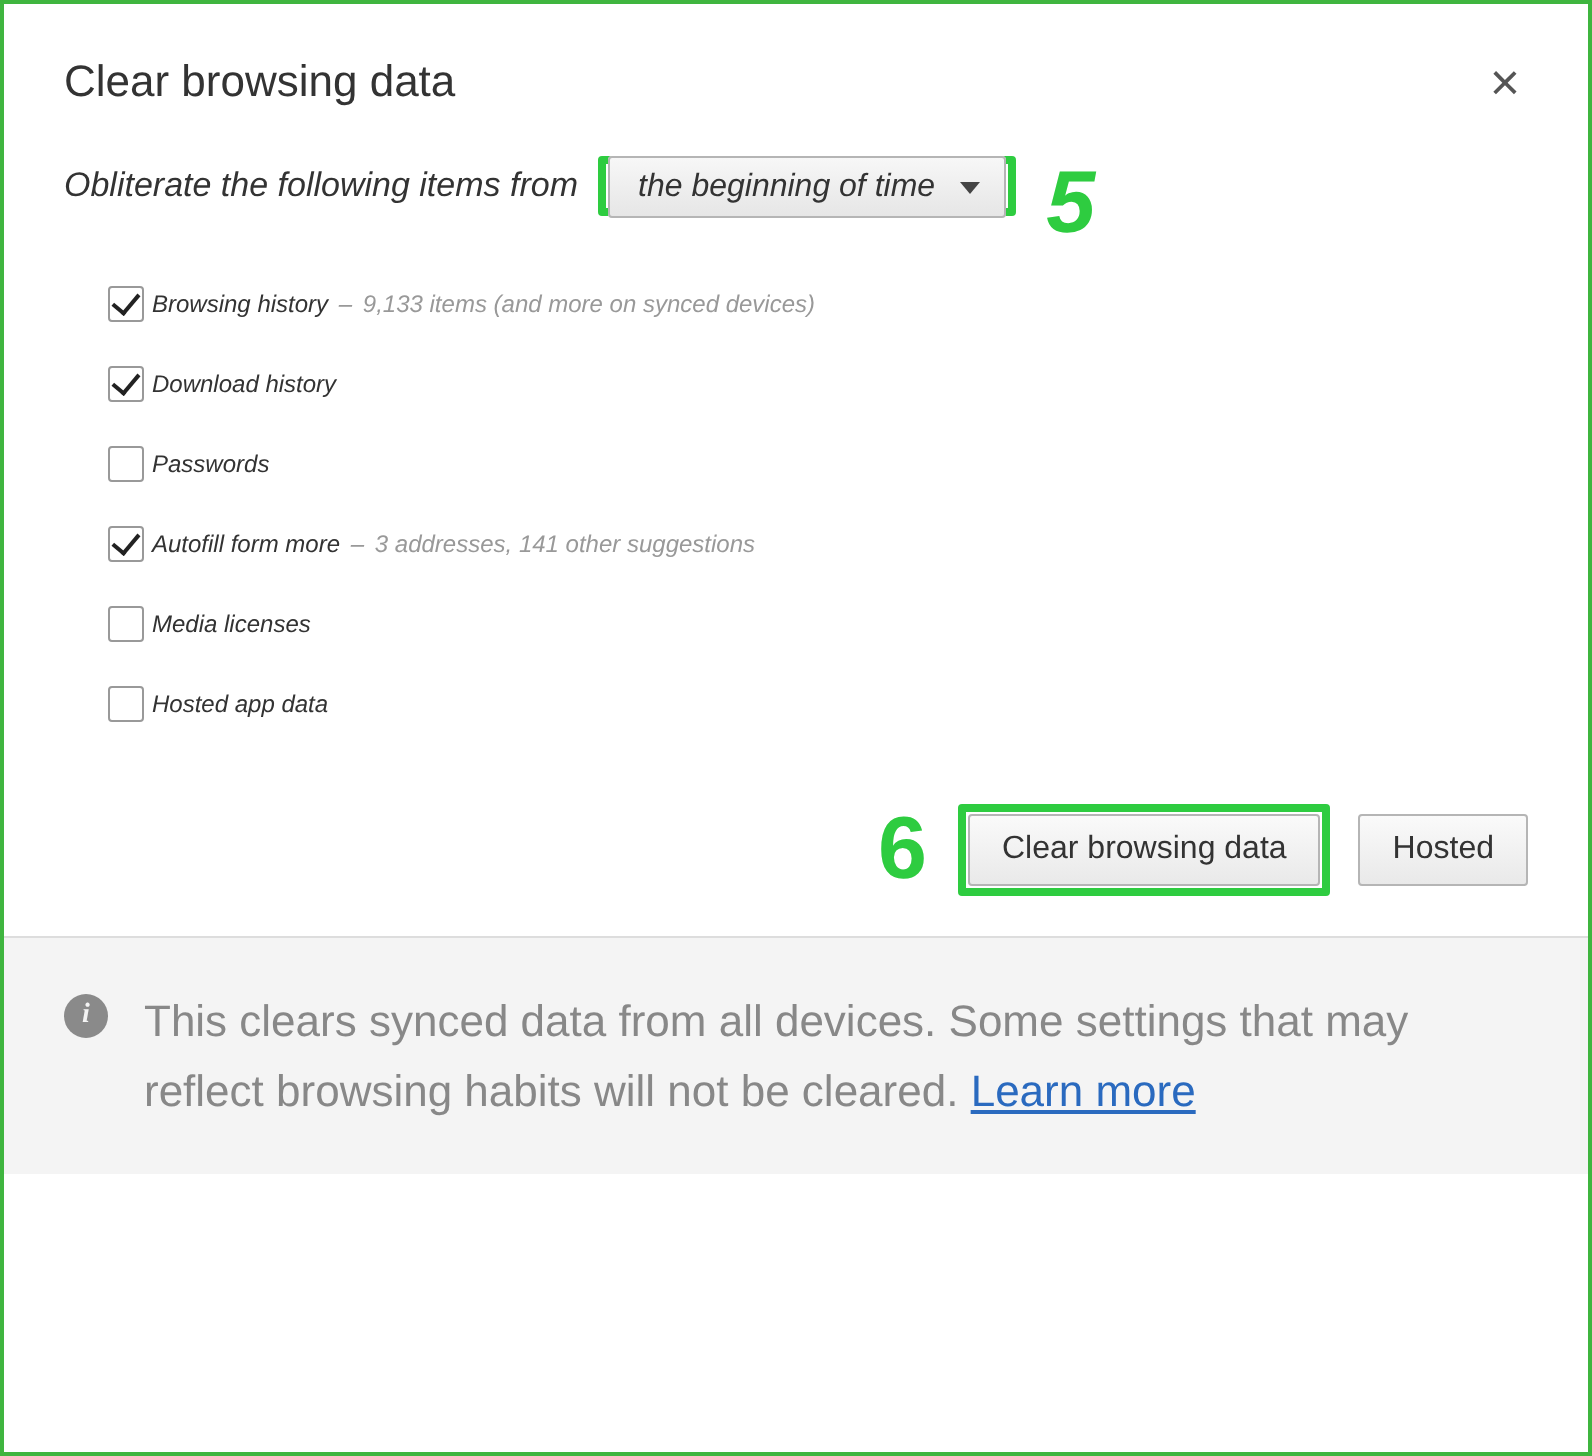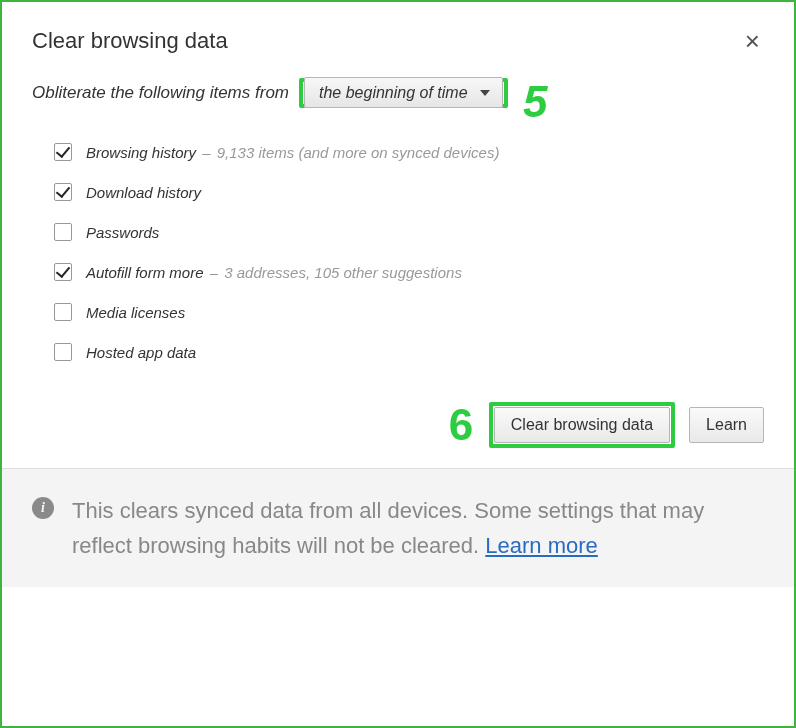--- a/index.html
+++ b/index.html
@@ -90,23 +90,23 @@
       font-size: 44px;
       font-weight: bold;
       color: #2ecc40;
     }
     .items-list {
       padding-left: 22px;
     }
     .item-row {
       display: flex;
       align-items: center;
-      gap: 14px;
+      gap: 4px;
       padding: 11px 0;
-      font-size: 15px;
+      font-size: 12px;
       color: #333;
     }
     .checkbox {
       width: 18px;
       height: 18px;
       border: 1px solid #999;
       border-radius: 2px;
       background: #fff;
       position: relative;
       flex-shrink: 0;
@@ -263,21 +263,21 @@
       <div class="item-row">
         <div class="checkbox"></div>
         <span class="item-label">Passwords</span>
       </div>
 
       <div class="item-row">
         <div class="checkbox checked"></div>
         <span>
           <span class="item-label">Autofill form more</span>
           <span class="dash">–</span>
-          <span class="item-info">3 addresses, 105 other suggestions</span>
+          <span class="item-info">3 addresses, 141 other suggestions</span>
         </span>
       </div>
 
       <div class="item-row">
         <div class="checkbox"></div>
         <span class="item-label">Media licenses</span>
       </div>
 
       <div class="item-row">
         <div class="checkbox"></div>
@@ -285,21 +285,21 @@
       </div>
 
     </div>
   </div>
 
   <div class="dialog-footer">
     <span class="highlight-box-6">
       <span class="annotation-6">6</span>
       <button class="btn">Clear browsing data</button>
     </span>
-    <button class="btn">Learn</button>
+    <button class="btn">Hosted</button>
   </div>
 
   <div class="info-footer">
     <div class="info-icon-wrap">i</div>
     <div class="info-text">
       <span>This clears synced data from all devices. Some settings that may reflect browsing habits will not be cleared. </span>
       <a class="learn-more">Learn more</a>
     </div>
   </div>
 

